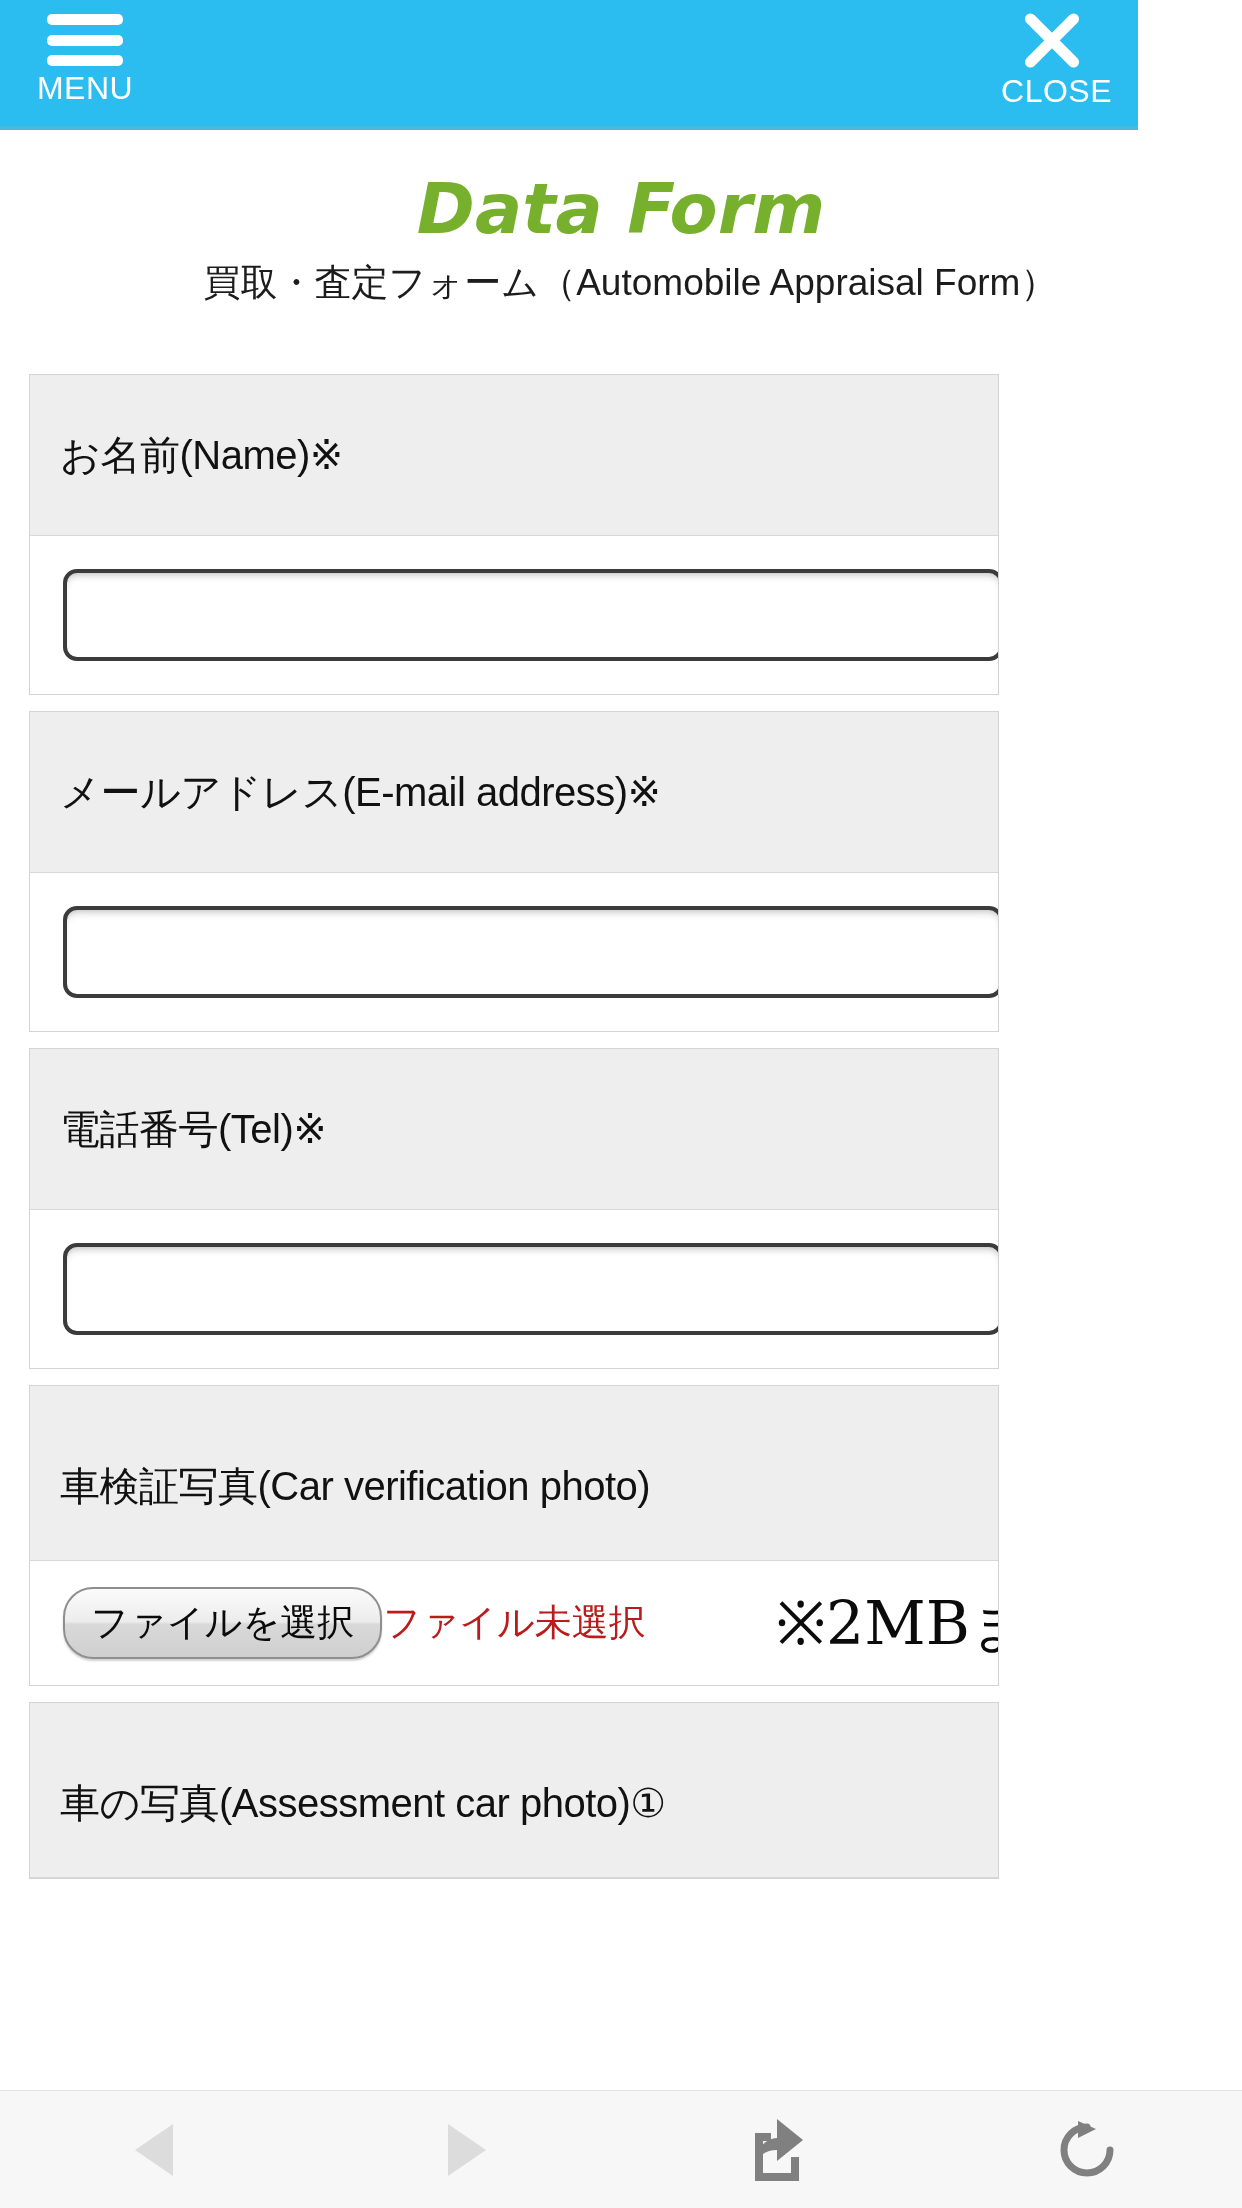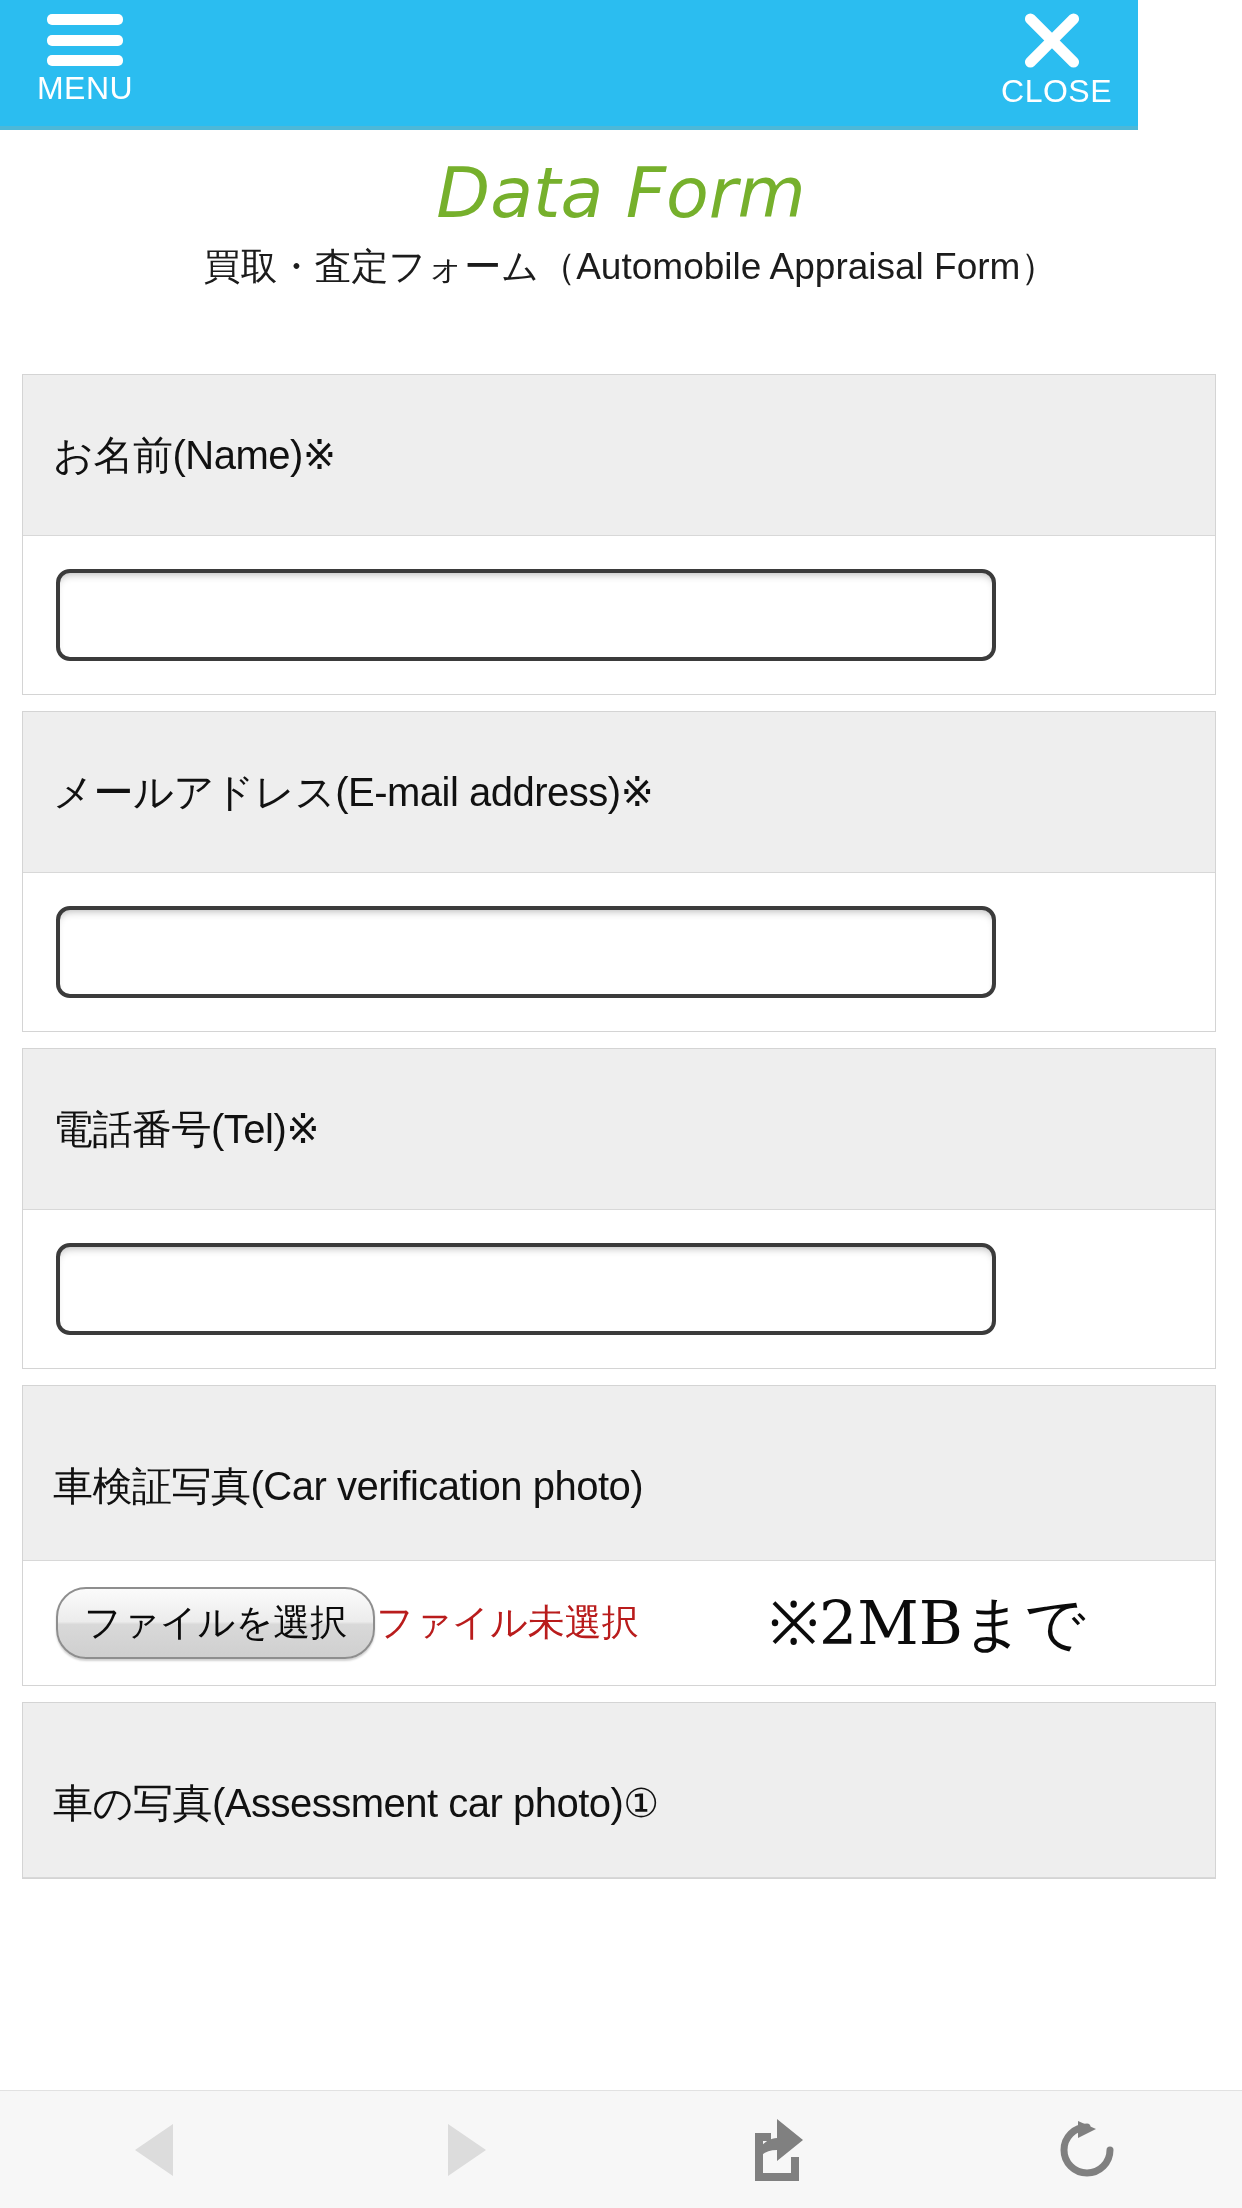--- a/index.html
+++ b/index.html
@@ -116,44 +116,44 @@
   }
 
   
   .title-zone {
     position: absolute;
     top: 130px; left: 0;
     width: 1242px;
     text-align: center;
   }
   .page-title {
-    margin-top: 24px;
+    margin-top: 40px;
     font-family: "DejaVu Sans", sans-serif;
     font-style: italic;
-    font-weight: normal;
+    font-weight: bold;
     font-size: 70px;
     line-height: 78px;
     color: #76b02c;
     letter-spacing: 0px;
   }
   .page-subtitle {
     margin-top: 12px;
     font-family: Liberation Sans, sans-serif;
     font-size: 37px;
     line-height: 46px;
     color: #1c1c1c;
     padding-left: 19px;
   }
 
   
   .form-wrap {
     position: absolute;
     top: 374px;
-    left: 22px;
-    width: 1194px;
+    left: 29px;
+    width: 970px;
   }
 
   .fgroup {
     border: 1px solid #d4d4d4;
     background: #ffffff;
     margin-bottom: 16px;
     overflow: hidden;
   }
 
   .fgroup .flabel {

